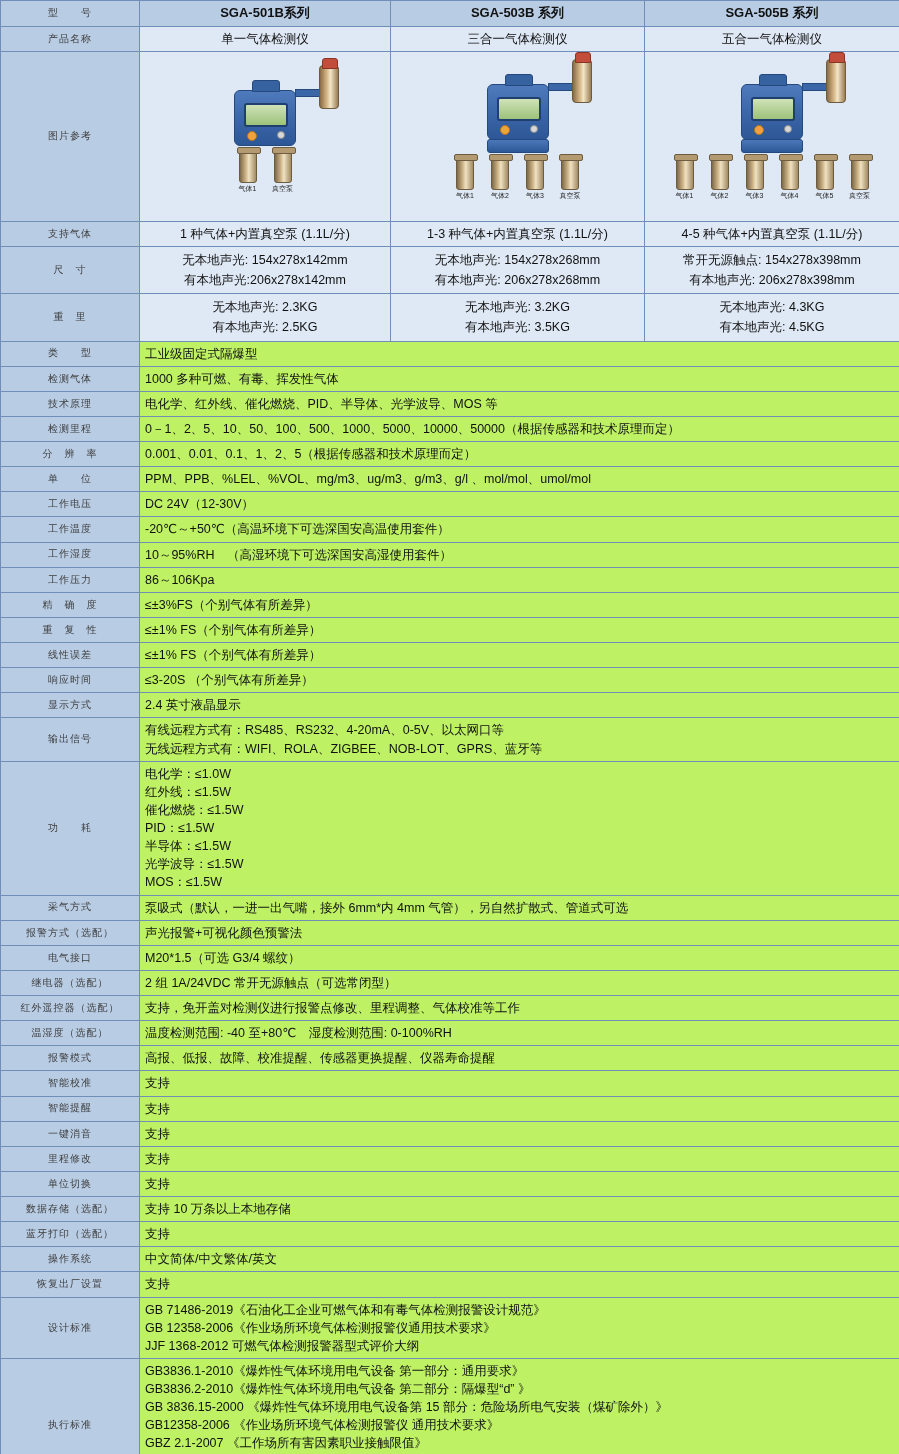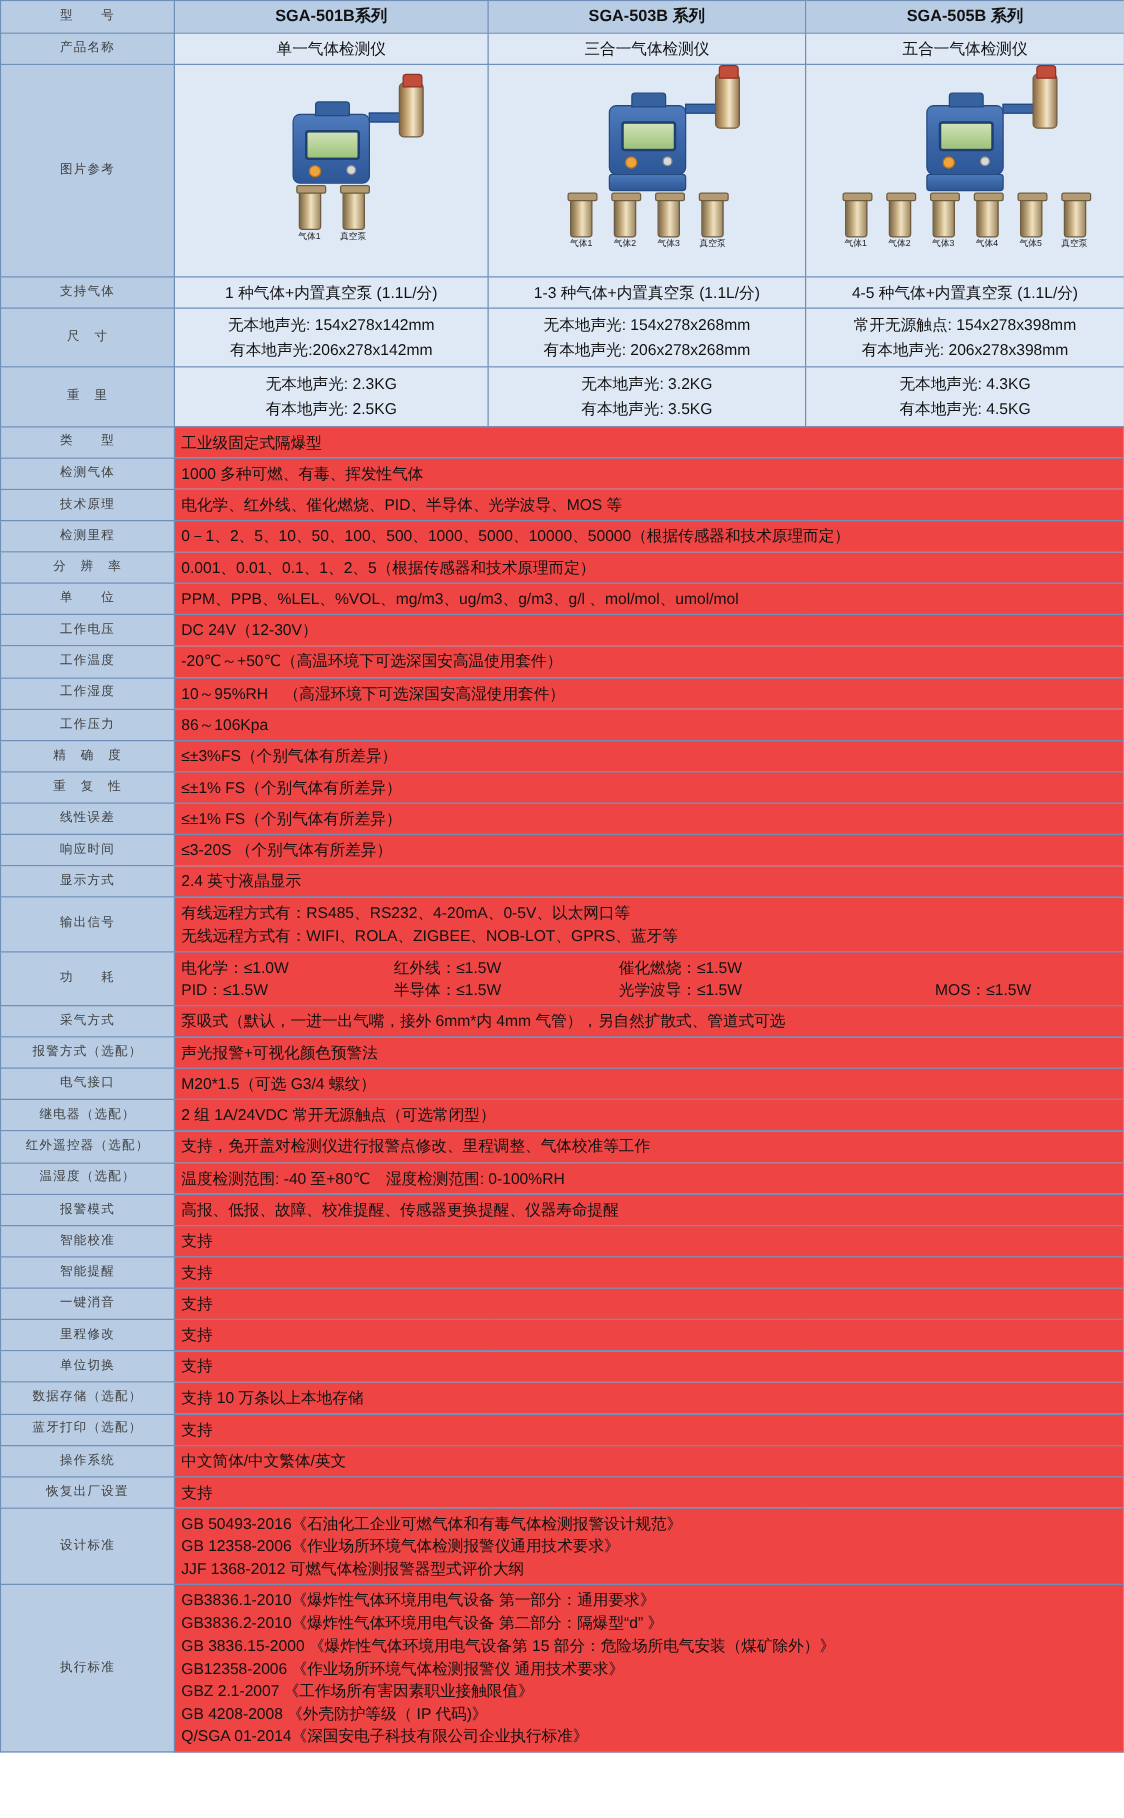--- a/index.html
+++ b/index.html
@@ -37,35 +37,35 @@
     width: 139px;
   }
   td.hdr {
     background: #b8cce4;
     text-align: center;
     font-weight: bold;
     font-size: 13px;
     margin-top: 30px;
   }
   td.val {
-    background: #ef4444;
+    background: #bef264;
     text-align: left;
     padding-left: 7px;
   }
   td.valc {
     background: #dfe9f5;
     text-align: center;
   }
   .two-line > div { padding: 1px 0; }
-  .cols { display: flex; flex-wrap: wrap; }
+  .cols { display: flex; flex-wrap: wrap; flex-direction: column; }
   .cols > div { white-space: nowrap; }
   .c1 { width: 170px; }
   .c2 { width: 180px; }
   .c3 { width: 180px; }
-  .c4 { width: 150px; text-align: right; }
+  .c4 { width: 150px; }
   .imgcell {
     background: #dfe9f5;
     height: 170px;
     text-align: center;
     vertical-align: middle;
     padding: 4px 0;
   }
   .devwrap {
     display: inline-block;
     position: relative;
@@ -494,21 +494,21 @@
       </tr>
       <tr>
         <td class="label">恢复出厂设置</td>
         <td class="val" colspan="3">支持</td>
       </tr>
 
 
       <tr>
         <td class="label">设计标准</td>
         <td class="val" colspan="3">
-          <div>GB 50493-2016《石油化工企业可燃气体和有毒气体检测报警设计规范》</div>
+          <div>GB 71486-2019《石油化工企业可燃气体和有毒气体检测报警设计规范》</div>
           <div>GB 12358-2006《作业场所环境气体检测报警仪通用技术要求》</div>
           <div>JJF 1368-2012 可燃气体检测报警器型式评价大纲</div>
         </td>
       </tr>
 
       <tr>
         <td class="label">执行标准</td>
         <td class="val" colspan="3">
           <div>GB3836.1-2010《爆炸性气体环境用电气设备 第一部分：通用要求》</div>
           <div>GB3836.2-2010《爆炸性气体环境用电气设备 第二部分：隔爆型“d” 》</div>

